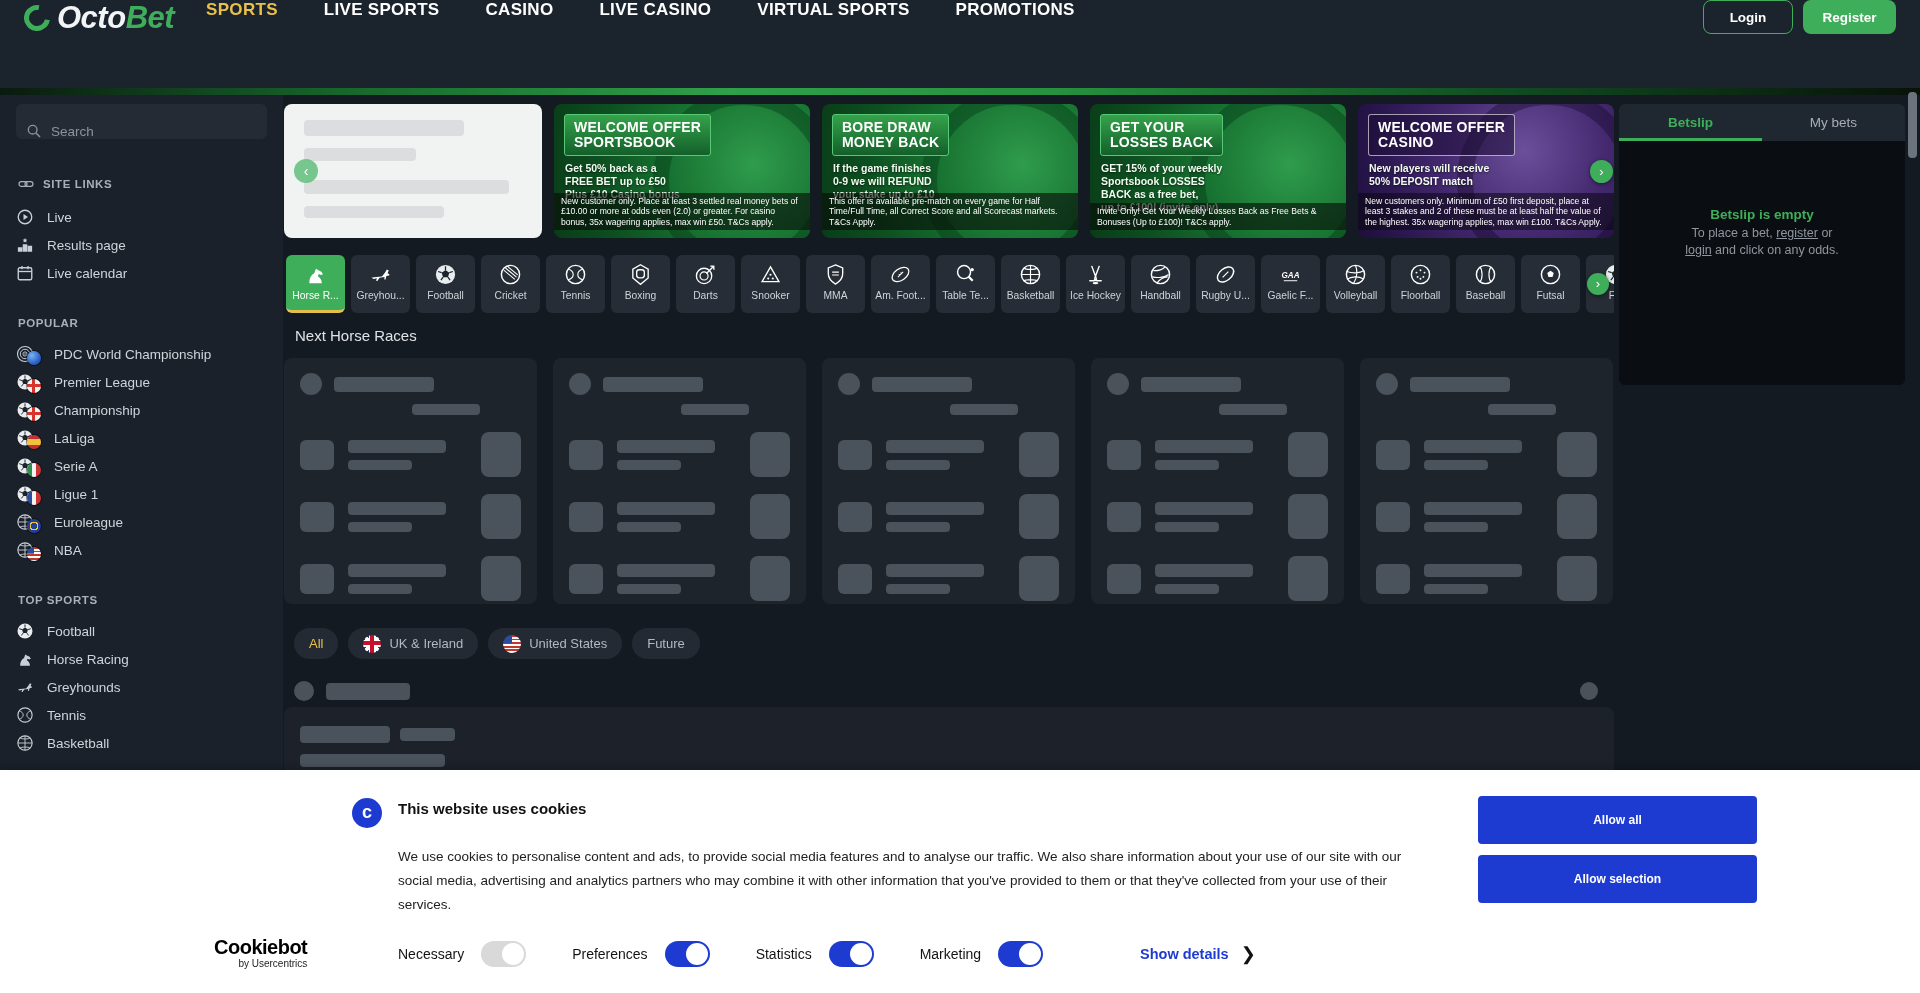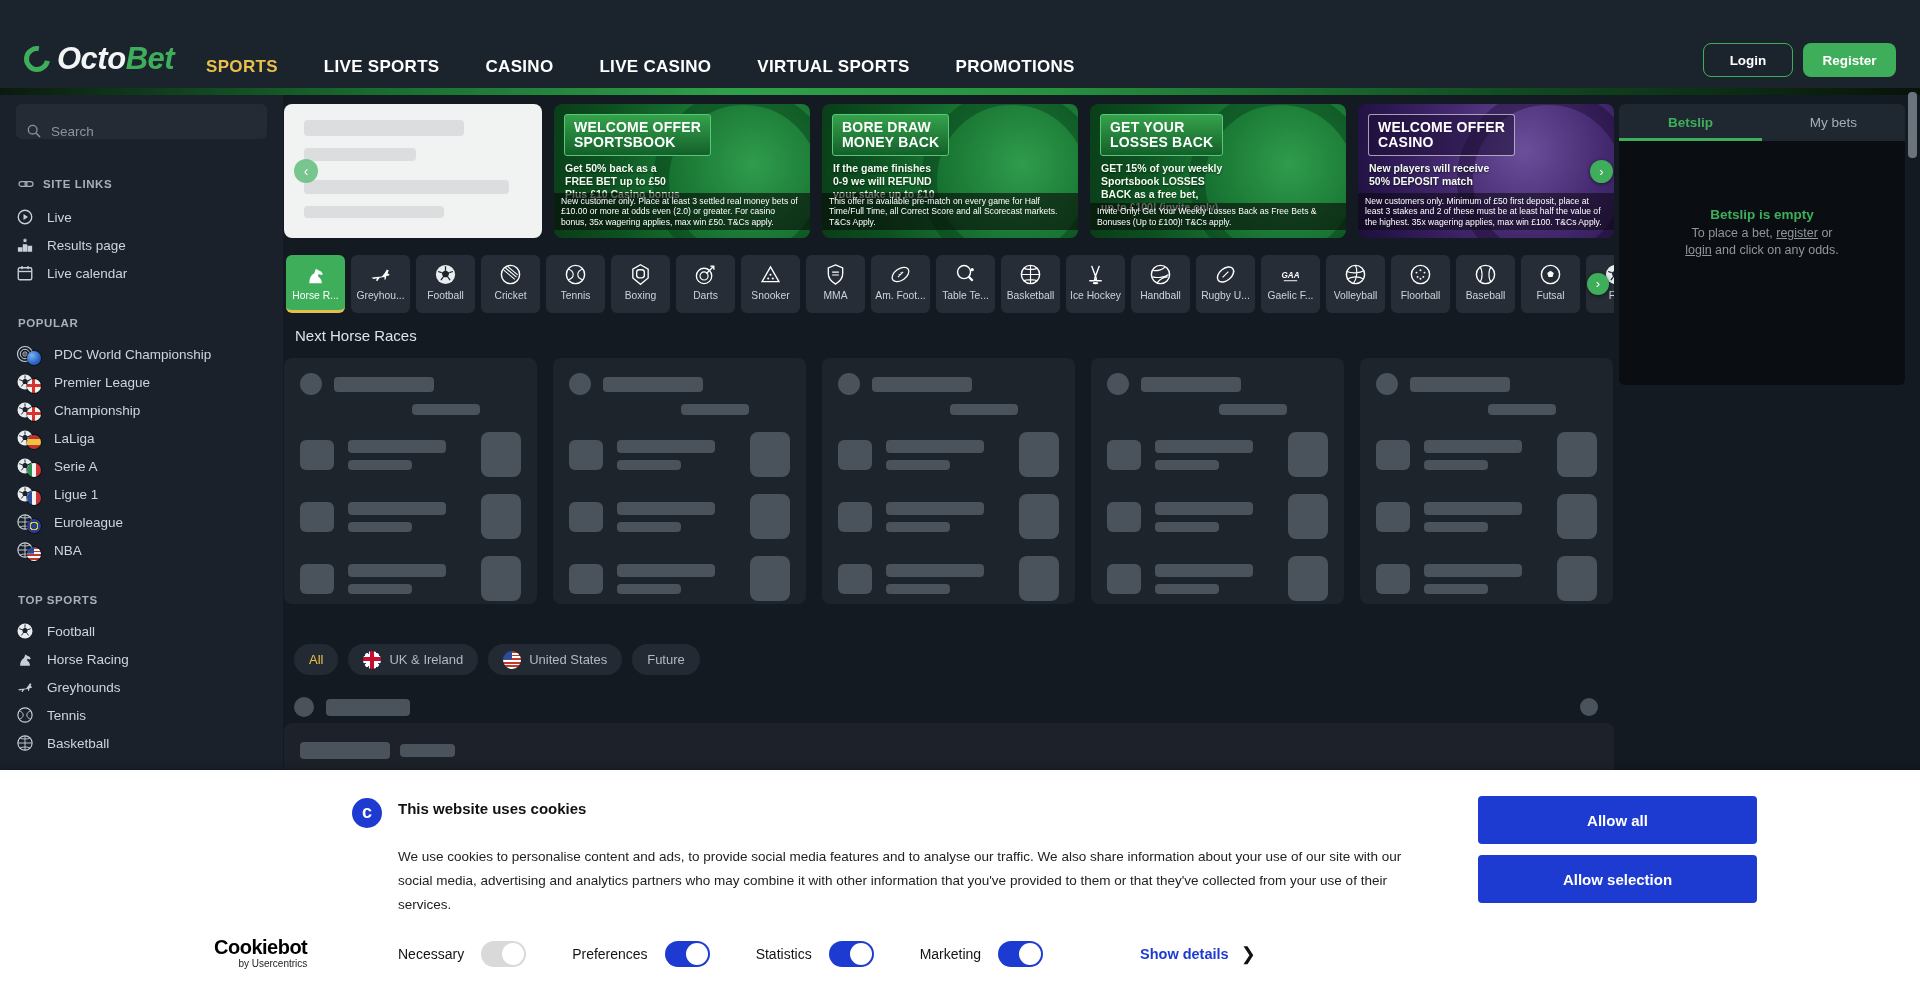--- a/index.html
+++ b/index.html
@@ -1,21 +1,21 @@
 <!DOCTYPE html>
 <html><head>
 <meta charset="utf-8">
 <style>
   * { margin:0; padding:0; box-sizing:border-box; }
   html,body { width:1920px; height:993px; overflow:hidden; }
   body { background:#141a21; font-family:"Liberation Sans", sans-serif; position:relative; color:#cfd5db; }
   svg { display:block; }
 
   
-  .header { position:absolute; left:0; top:0; width:1920px; height:88px; background:#1b232d; display:flex; align-items:flex-end; padding:11px 24px; z-index:10; }
+  .header { position:absolute; left:0; top:0; width:1920px; height:88px; background:#1b232d; display:flex; align-items:flex-start; padding:0 24px; z-index:10; }
   .logo { display:flex; align-items:center; cursor:pointer; }
   .logo-mark { width:26px; height:26px; border:5px solid #3fae5a; border-right-color:transparent; border-radius:50%; transform:rotate(-35deg); margin-right:7px; }
   .logo-text { font-size:31px; font-weight:800; font-style:italic; letter-spacing:-0.5px; }
   .logo-octo { color:#f2f4f6; }
   .logo-bet { color:#3fae5a; }
   .nav { display:flex; gap:46px; margin-left:32px; }
   .nav-item { font-size:17px; font-weight:700; letter-spacing:.3px; color:#fff; cursor:pointer; text-decoration:none; }
   .nav-item.active { color:#e9c04b; }
   .auth { margin-left:auto; display:flex; gap:10px; }
   .btn-login { width:90px; height:34px; background:transparent; border:1px solid #3fae5a; border-radius:8px; color:#fff; font-size:13.5px; font-weight:700; cursor:pointer; font-family:inherit; }
@@ -79,21 +79,21 @@
   .sk-circle { width:22px; height:22px; border-radius:50%; }
   .rc-headbar { width:100px; height:15px; }
   .rc-sub { width:68px; height:11px; margin:9px 0 0 112px; }
   .rc-row { display:flex; align-items:center; margin-top:17px; }
   .rc-sq { width:34px; height:30px; border-radius:6px; flex-shrink:0; }
   .rc-mid { flex:1; margin-left:14px; }
   .rc-b1 { width:98px; height:13px; }
   .rc-b2 { width:64px; height:10px; margin-top:7px; }
   .rc-btn { width:40px; height:45px; border-radius:8px; flex-shrink:0; }
 
-  .filters { display:flex; gap:10px; margin-top:40px; align-items:center; margin-left:10px; }
+  .filters { display:flex; gap:10px; margin-top:24px; align-items:center; margin-left:10px; }
   .pill { height:31px; border-radius:16px; background:#232a33; color:#b2b9c1; font-size:13px; display:flex; align-items:center; padding:0 15px; gap:8px; cursor:pointer; }
   .pill.active { color:#e9c04b; }
   .flag { width:18px; height:18px; border-radius:50%; flex-shrink:0; }
 
   .flag-uk { background:
     linear-gradient(#c8102e,#c8102e) center/100% 24% no-repeat,
     linear-gradient(#c8102e,#c8102e) center/24% 100% no-repeat,
     linear-gradient(#fff,#fff) center/100% 40% no-repeat,
     linear-gradient(#fff,#fff) center/40% 100% no-repeat,
     linear-gradient(45deg,transparent 43%,#fff 43% 57%,transparent 57%),
@@ -134,21 +134,21 @@
 
   .scroll-thumb { position:absolute; right:3px; top:92px; width:9px; height:66px; background:#6b737d; border-radius:4px; z-index:5; }
 
   
   .cookie { position:absolute; left:0; top:770px; width:1920px; height:223px; background:#fff; z-index:50; box-shadow:0 -2px 8px rgba(0,0,0,.25); color:#141414; }
   .ck-logo-mark { position:absolute; left:352px; top:28px; width:30px; height:30px; border-radius:50%; background:#1d3bd1; color:#fff; font-weight:800; font-size:18px; text-align:center; line-height:29px; }
   .ck-content { position:absolute; left:398px; top:30px; width:1035px; }
   .ck-content h3 { font-size:15px; font-weight:700; color:#111; }
   .ck-content p { margin-top:28px; font-size:13.5px; line-height:24px; color:#222; }
   .ck-buttons { position:absolute; left:1478px; top:26px; width:279px; display:flex; flex-direction:column; gap:11px; }
-  .ck-btn { height:48px; background:#1d3bd1; border:none; border-radius:4px; color:#fff; font-size:15px; font-weight:700; cursor:pointer; font-family:inherit; }
+  .ck-btn { height:48px; background:#1d3bd1; border:none; border-radius:4px; color:#fff; font-size:12px; font-weight:700; cursor:pointer; font-family:inherit; }
   .ck-footer { position:absolute; left:0; top:163px; width:1920px; height:46px; }
   .ck-brand { position:absolute; left:214px; top:3px; text-align:right; }
   .ck-brand-name { font-size:20px; font-weight:800; letter-spacing:-.5px; color:#000; }
   .ck-brand-sub { font-size:10px; color:#222; margin-top:-1px; }
   .ck-toggles { position:absolute; left:398px; top:0; height:42px; display:flex; gap:46px; align-items:center; }
   .ck-toggle-group { display:flex; align-items:center; gap:17px; }
   .ck-label { font-size:14px; font-weight:500; color:#141414; }
   .ck-switch { width:45px; height:26px; border-radius:13px; background:#1d3bd1; position:relative; display:inline-block; cursor:pointer; }
   .ck-switch::after { content:""; position:absolute; top:2px; right:2px; width:22px; height:22px; border-radius:50%; background:#fff; }
   .ck-switch.disabled { background:#d9d9d9; cursor:default; }

